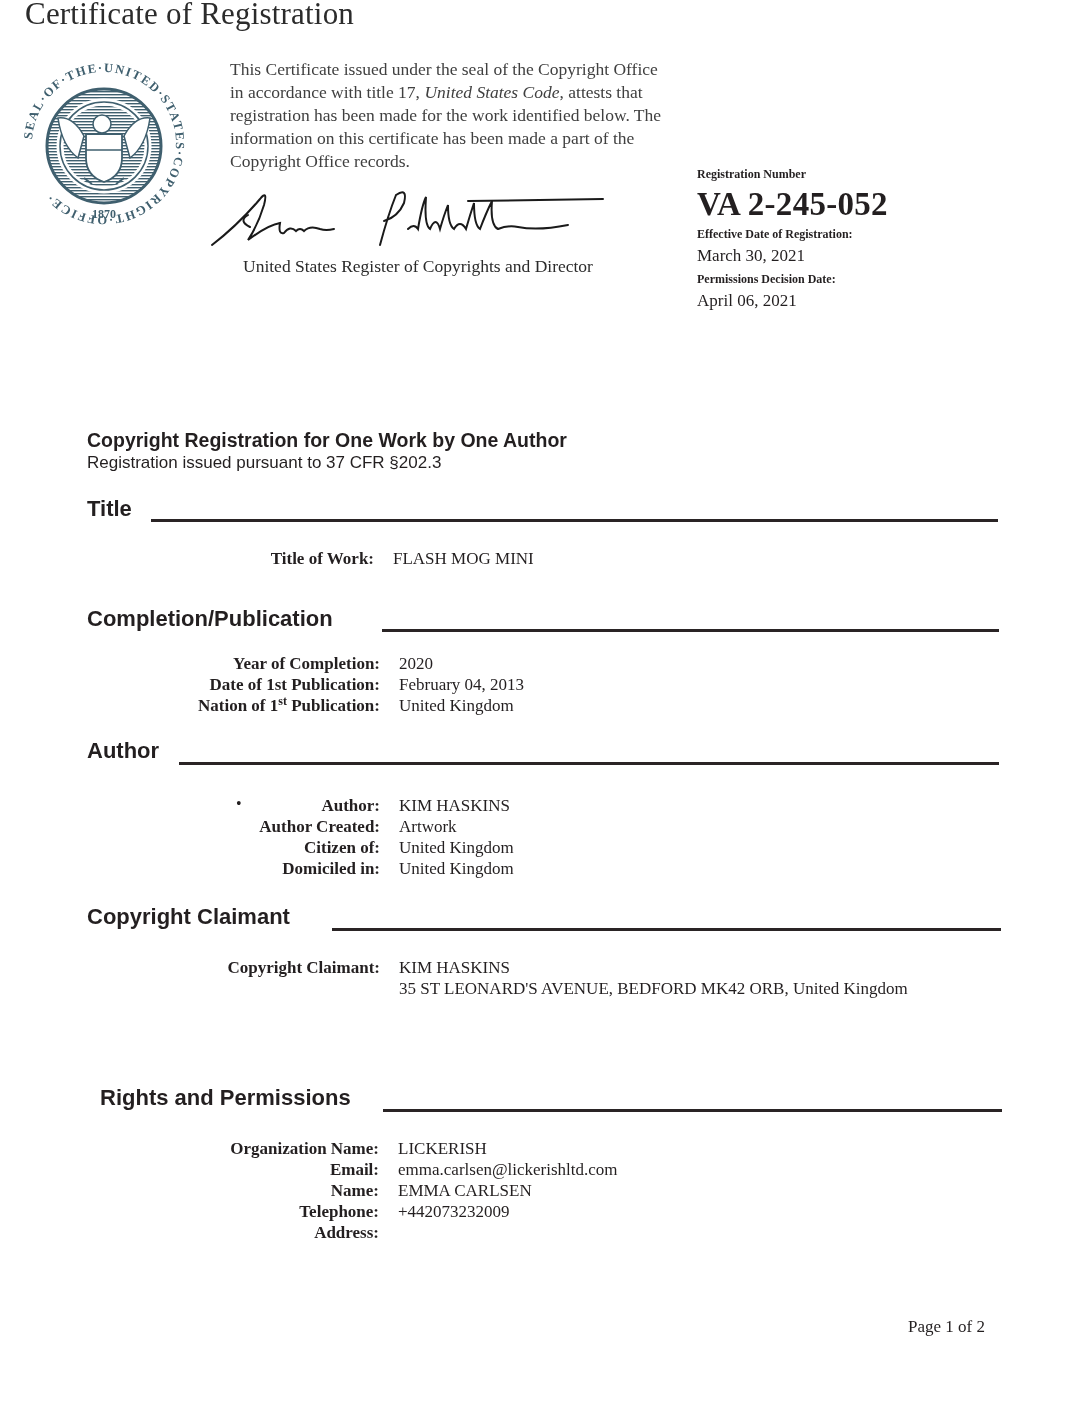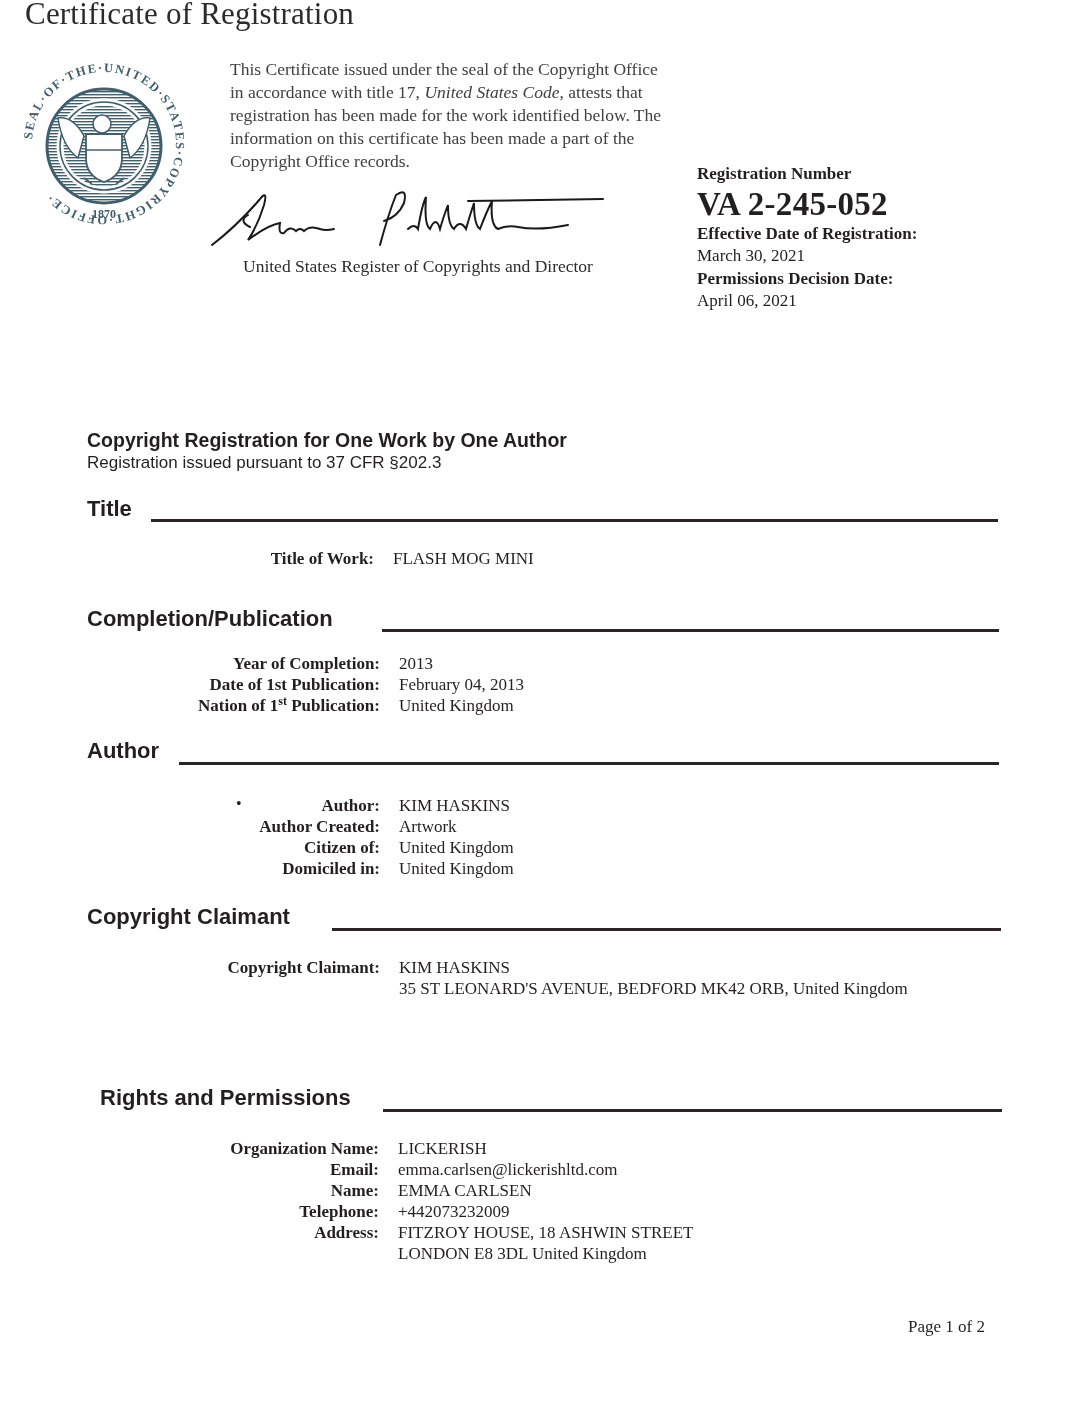--- a/index.html
+++ b/index.html
@@ -12,21 +12,21 @@
 
   #seal { left: 18px; top: 58px; width: 172px; height: 172px; }
 
   #intro { left: 230px; top: 58px; width: 440px; font-size: 17.5px; line-height: 23px; color: #404040; }
   #intro i { font-style: italic; }
 
   #signature { left: 208px; top: 185px; width: 400px; height: 72px; }
   #sig-caption { left: 229px; top: 256px; font-size: 17.5px; color: #2b2b2b; white-space: nowrap; margin-left: 14px; }
 
   #reg-block { left: 697px; top: 163px; width: 330px; }
-  #reg-block .lbl { font-weight: bold; font-size: 17px; line-height: 22px; }
+  #reg-block .lbl { font-weight: bold; font-size: 12px; line-height: 22px; }
   #reg-block .num { font-weight: bold; font-size: 33px; line-height: 38px; letter-spacing: 0.3px; }
   #reg-block .val { font-size: 17px; line-height: 21px; }
 
   #reg-type { left: 87px; top: 428px; }
   #reg-type .h { font-weight: bold; font-size: 19.5px; line-height: 24px; }
   #reg-type .s { font-size: 17px; line-height: 22px; }
 
   .section-head { position: absolute; font-weight: bold; font-size: 22px; line-height: 26px; white-space: nowrap; }
   .rule { position: absolute; height: 3px; background: #2a2425; }
 
@@ -109,21 +109,21 @@
     <span class="k" style="width:224px">Title of Work:</span>
     <span class="v">FLASH MOG MINI</span>
   </div>
 </div>
 
 <div class="section-head sans" style="left:87px; top:606px;">Completion/Publication</div>
 <div class="rule" style="left:382px; top:629px; width:617px;"></div>
 <div class="fields serif" style="left:150px; top:653px;">
   <div class="row">
     <span class="k" style="width:230px">Year of Completion:</span>
-    <span class="v">2013</span>
+    <span class="v">2020</span>
   </div>
   <div class="row">
     <span class="k" style="width:230px">Date of 1st Publication:</span>
     <span class="v">February 04, 2013</span>
   </div>
   <div class="row">
     <span class="k" style="width:230px"><span>Nation of 1</span><sup>st</sup><span> Publication:</span></span>
     <span class="v">United Kingdom</span>
   </div>
 </div>
@@ -176,20 +176,16 @@
   <div class="row">
     <span class="k" style="width:229px">Name:</span>
     <span class="v">EMMA CARLSEN</span>
   </div>
   <div class="row">
     <span class="k" style="width:229px">Telephone:</span>
     <span class="v">+442073232009</span>
   </div>
   <div class="row">
     <span class="k" style="width:229px">Address:</span>
-    <span class="v">
-      <div>FITZROY HOUSE, 18 ASHWIN STREET</div>
-      <div>LONDON E8 3DL  United Kingdom</div>
-    </span>
   </div>
 </div>
 
 <div id="page-num" class="abs serif">Page 1 of 2</div>
 
 </body></html>

